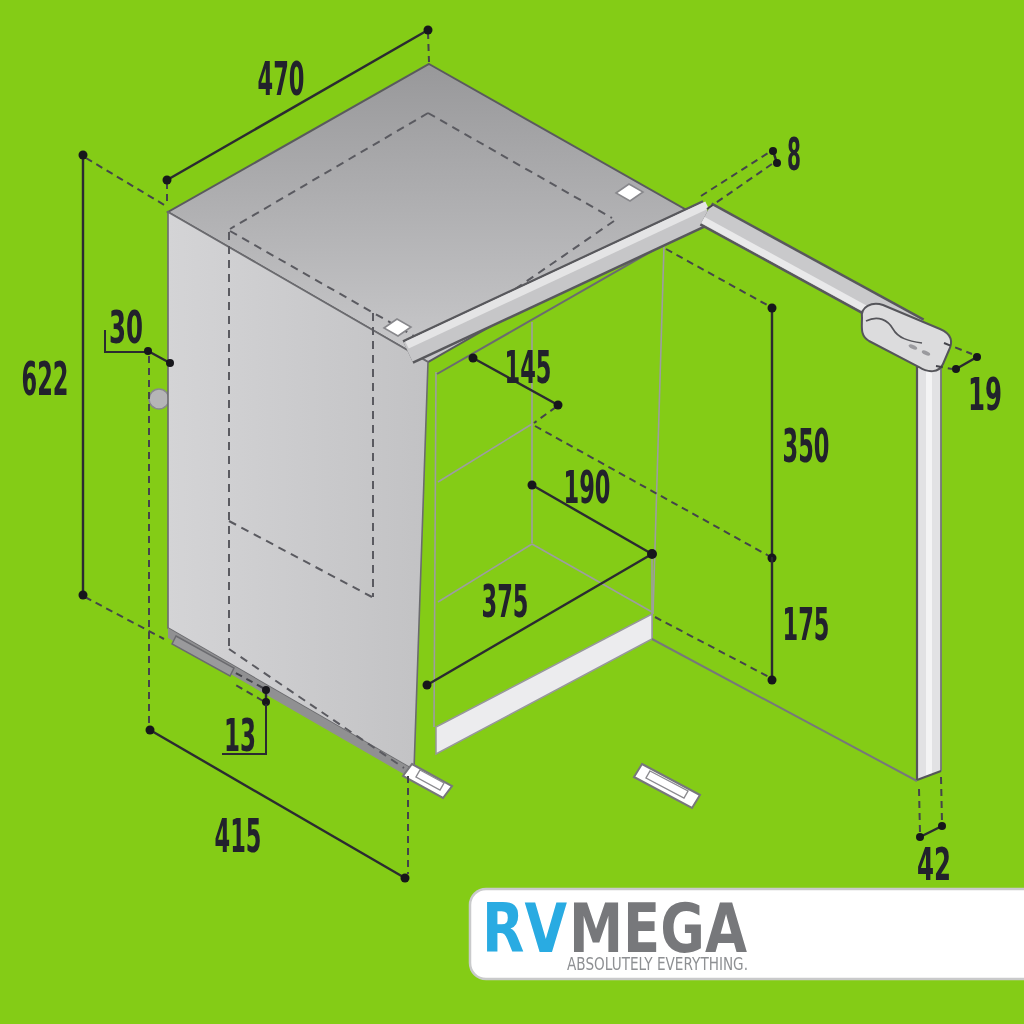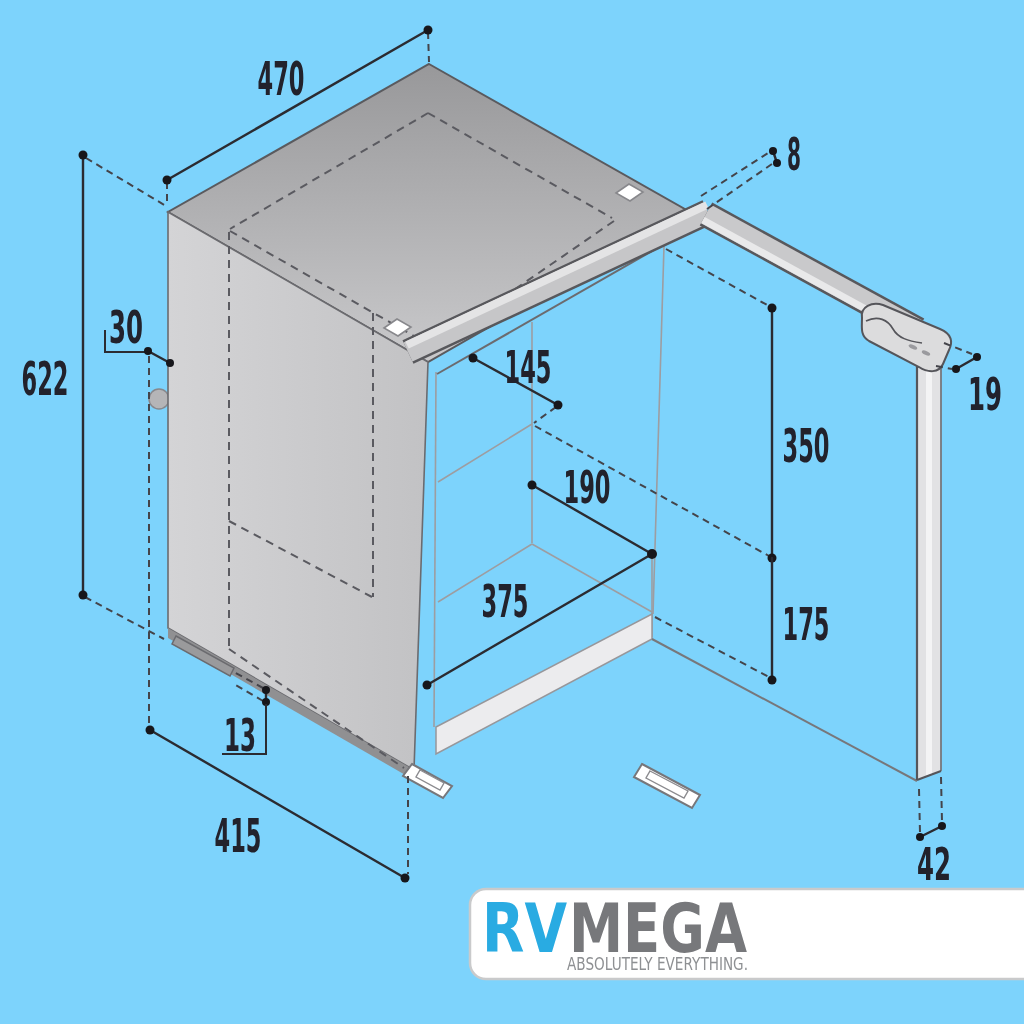--- a/index.html
+++ b/index.html
@@ -1,16 +1,16 @@
 <!DOCTYPE html>
 <html><head>
 <meta charset="utf-8">
 <style>
   html,body{margin:0;padding:0;background:#ffffff;}
-  .stage{width:1024px;height:1024px;position:relative;background:#7dd3fc;overflow:hidden;
+  .stage{width:1024px;height:1024px;position:relative;background:#84cc16;overflow:hidden;
          font-family:"DejaVu Sans","Liberation Sans",sans-serif;}
   svg{display:block;}
   .dim-label{font-family:"DejaVu Sans","Liberation Sans",sans-serif;
              font-weight:bold;fill:#22222c;}
   .edge{stroke:#6b6b6f;fill:none;}
   .inner{stroke:#9d9da1;stroke-width:1.6;fill:none;}
   .dimline{stroke:#2b2b31;stroke-width:2.4;fill:none;stroke-linecap:round;}
   .dash{stroke:#44444a;stroke-width:2;fill:none;stroke-dasharray:7 5;}
   .hdash{stroke:#5a5a60;stroke-width:2;fill:none;stroke-dasharray:8 6;}
   .dot{fill:#17171b;stroke:none;}

